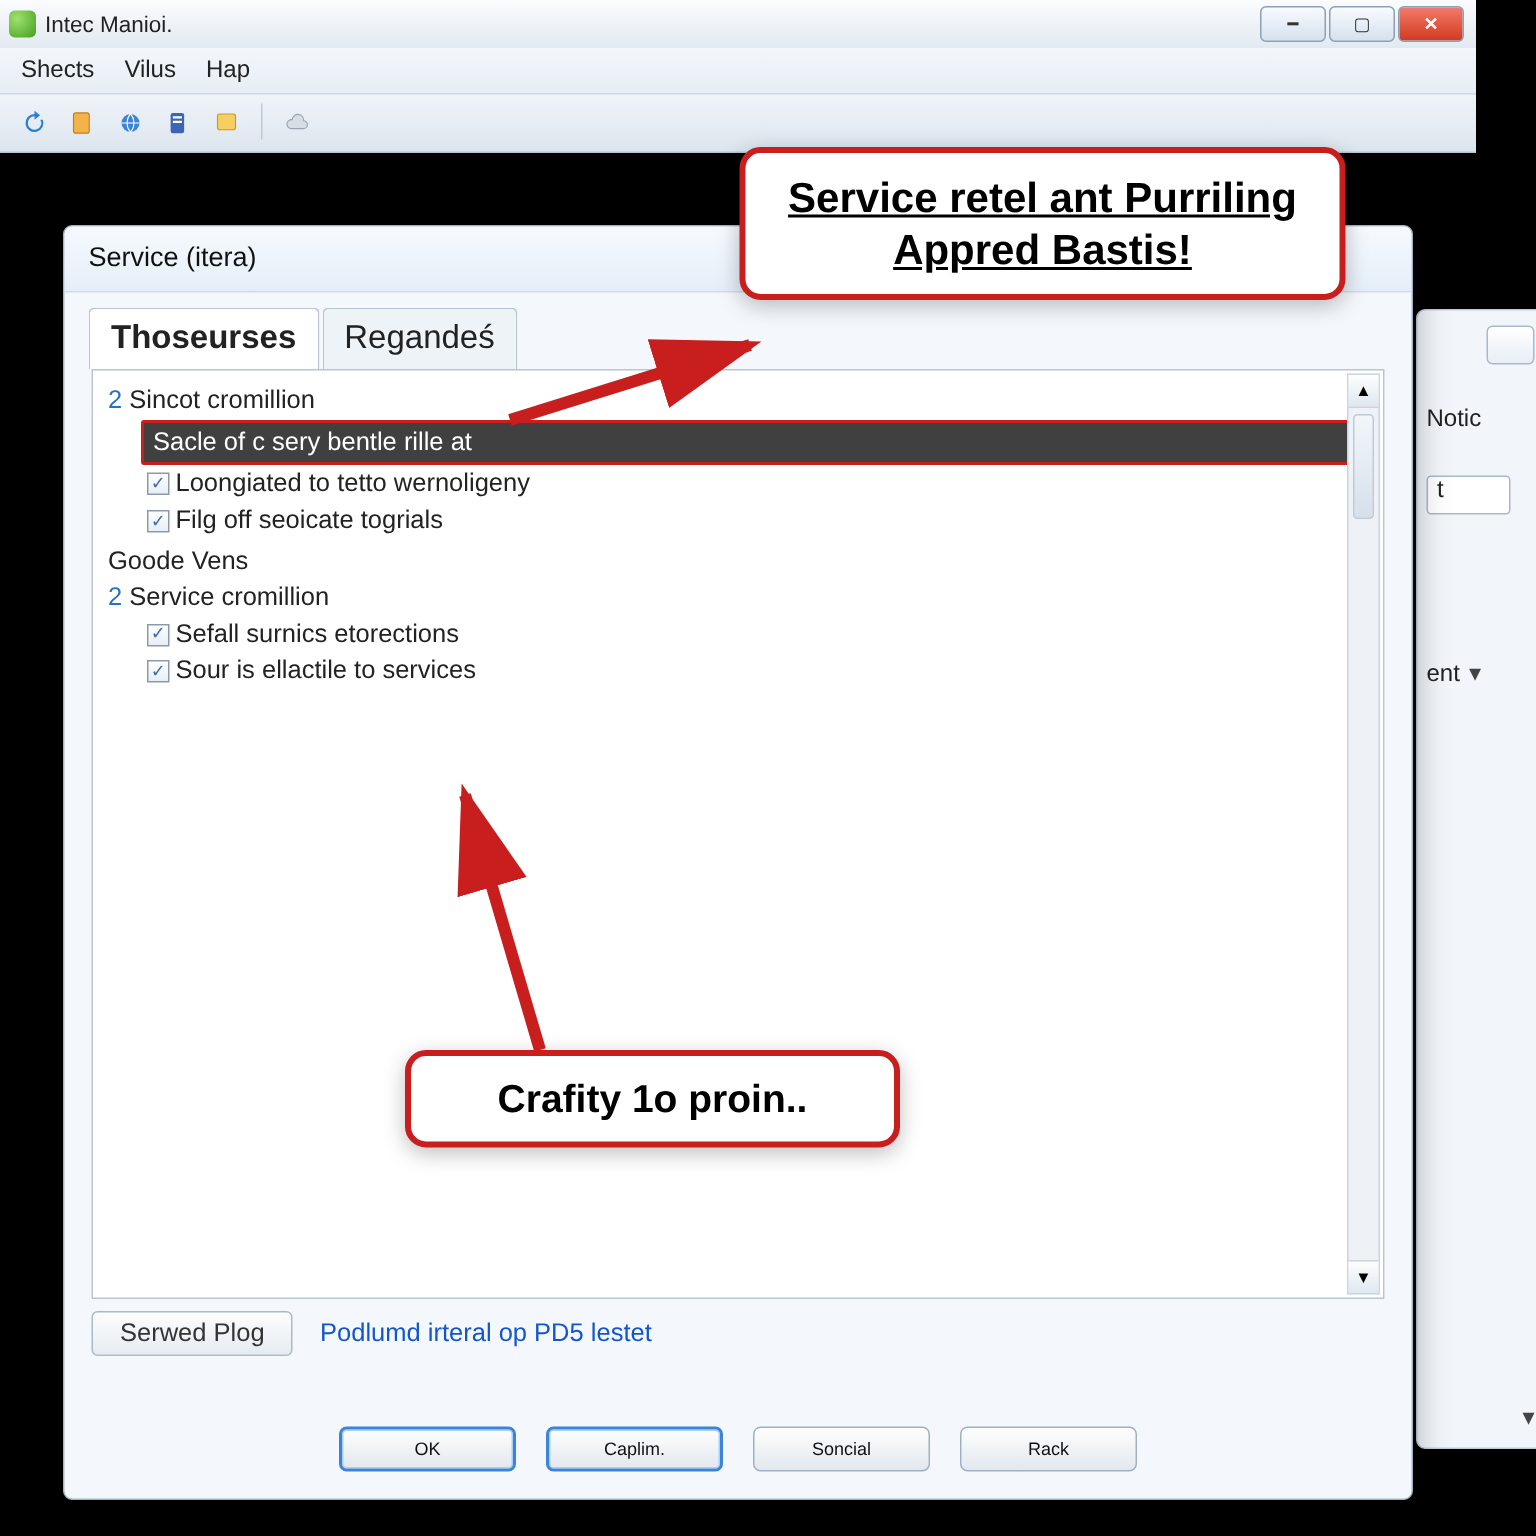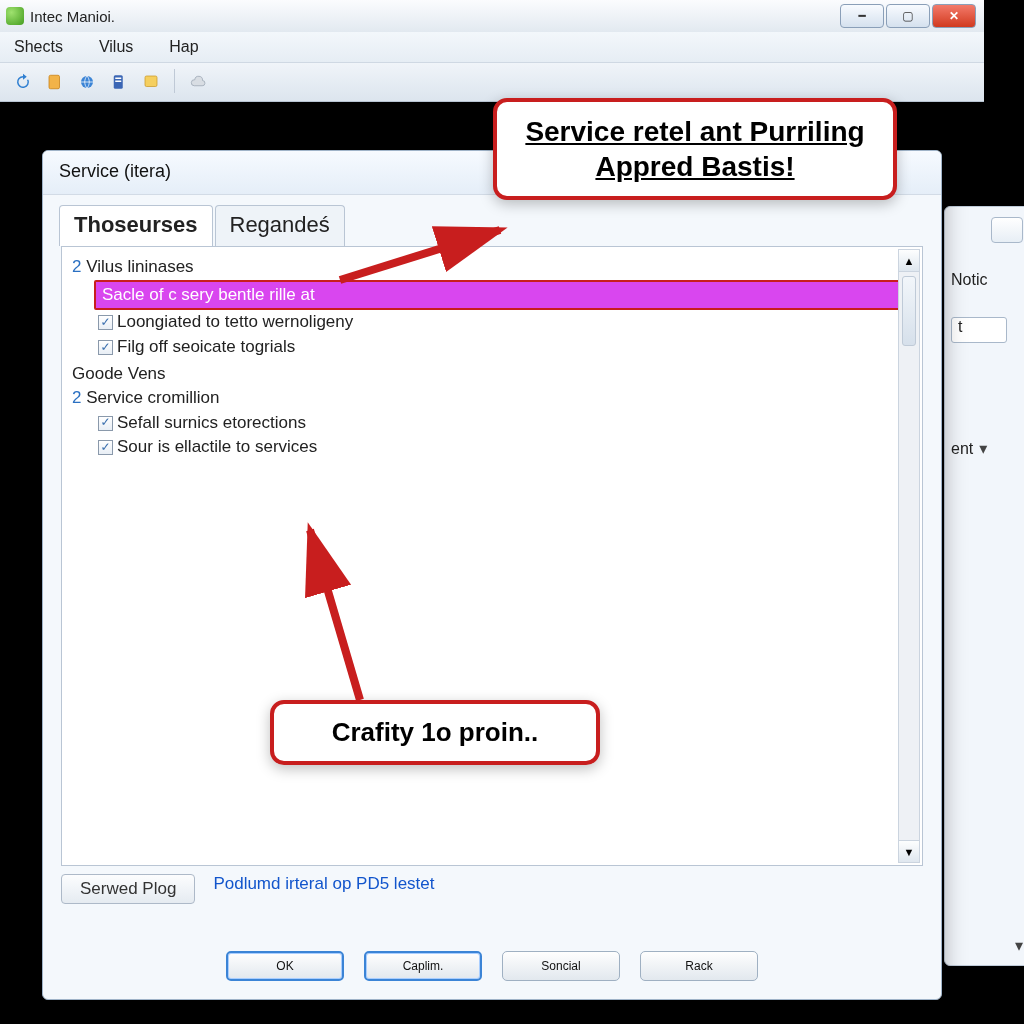--- a/index.html
+++ b/index.html
@@ -51,21 +51,21 @@
   font-size: 12px;
   color: #333;
 }
 .winbtn.close {
   background: linear-gradient(#f37a6a,#d13a1f);
   color: #fff;
   font-weight: bold;
 }
 .menubar {
   display: flex;
-  gap: 36px;
+  gap: 20px;
   padding: 6px 14px;
   font-size: 16px;
   color: #222;
   background: linear-gradient(#f3f7fb,#e6edf4);
 }
 .menubar span { cursor: default; }
 .toolbar {
   display: flex;
   gap: 6px;
   padding: 6px 10px;
@@ -147,21 +147,21 @@
 .tree .grp { margin-left: -12px; }
 .tree .item { display: flex; align-items: center; gap: 4px; padding-left: 14px; }
 .tree .chk {
   width: 15px; height: 15px;
   border: 1px solid #8a99ab;
   background: linear-gradient(#fff,#e8eef5);
   display: inline-flex; align-items: center; justify-content: center;
   font-size: 12px; color: #3a6fae;
 }
 .tree .item.sel {
-  background: #d946ef;
+  background: #404040;
   color: #fff;
   border: 2px solid #c81e1e;
   border-radius: 2px;
   margin-left: 10px;
   padding: 1px 6px;
 }
 .vscroll {
   position: absolute;
   right: 2px; top: 2px;
   width: 22px; height: calc(100% - 4px);
@@ -180,20 +180,21 @@
 .vscroll .thumb {
   margin: 4px 3px;
   height: 70px;
   background: linear-gradient(#f2f6fa,#d6e0eb);
   border: 1px solid #bfcad7;
   border-radius: 3px;
 }
 .footer-row {
   margin: 8px 18px 0;
   display: flex;
+  align-items: center;
   gap: 18px;
 }
 .srvbtn {
   padding: 4px 18px;
   font-size: 17px;
   color: #333;
   background: linear-gradient(#fcfdfe,#e5ebf1);
   border: 1px solid #adb9c8;
   border-radius: 4px;
 }
@@ -341,21 +342,21 @@
 <div class="dialog">
   <div class="dialog-title">Service (itera)</div>
   <div class="tabs">
     <div class="tab active">Thoseurses</div>
     <div class="tab">Regandeś</div>
   </div>
   <div class="tabpanel">
     <div class="tree">
       <div class="grp">
         <span style="color:#2a70c2">2</span>
-        <span>Vilus lininases</span>
+        <span>Sincot cromillion</span>
       </div>
       <div class="item sel">
         <span>Sacle of c sery bentle rille at</span>
       </div>
       <div class="item">
         <span class="chk">✓</span>
         <span>Loongiated to tetto wernoligeny</span>
       </div>
       <div class="item">
         <span class="chk">✓</span>

